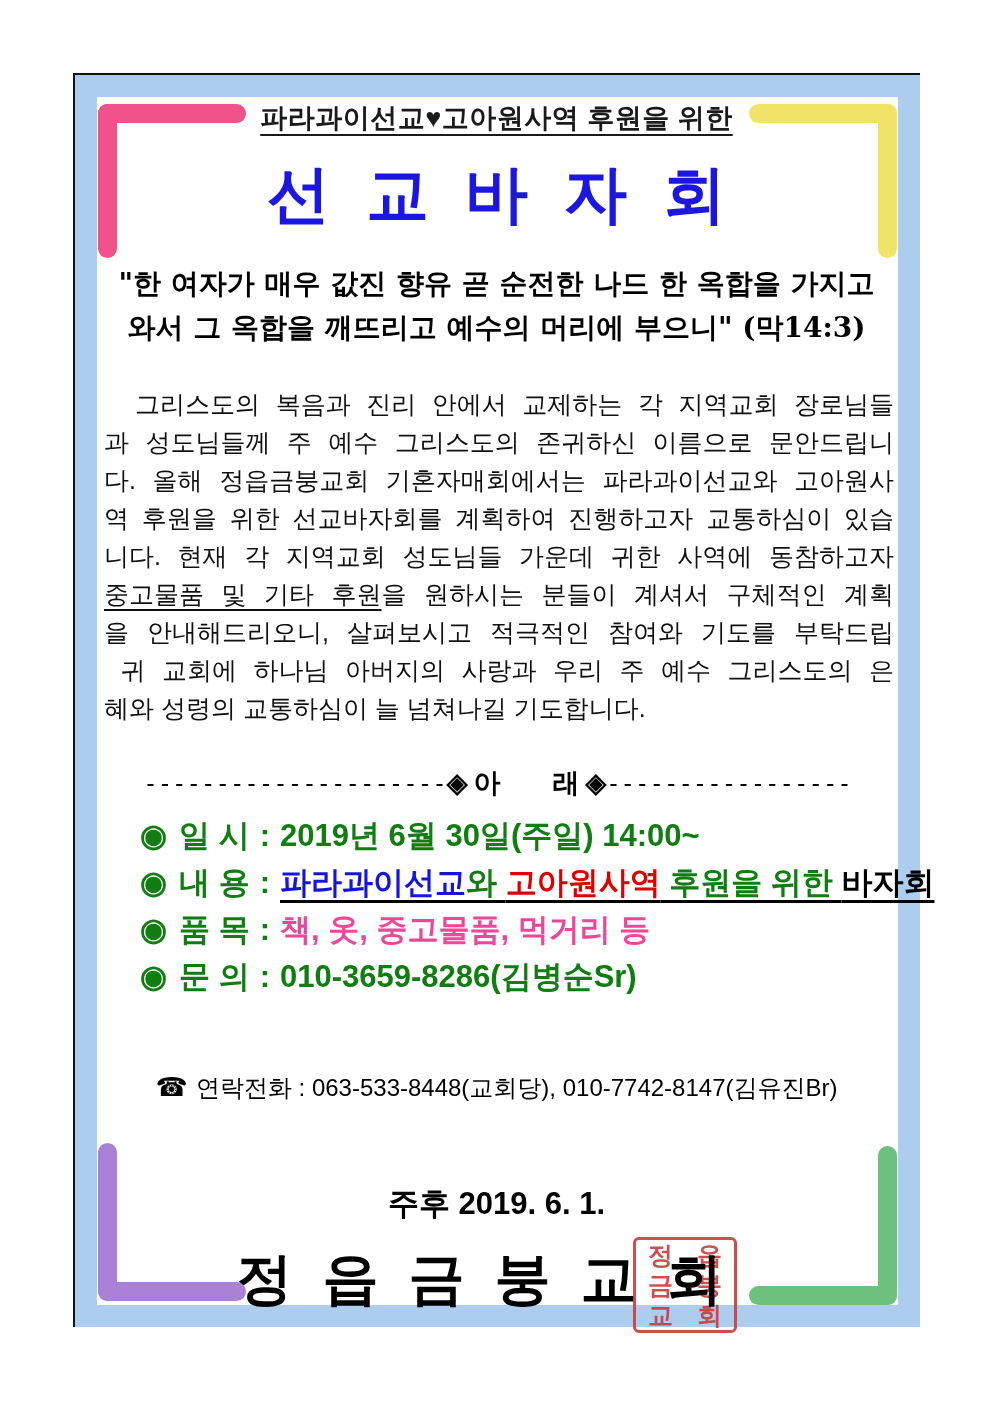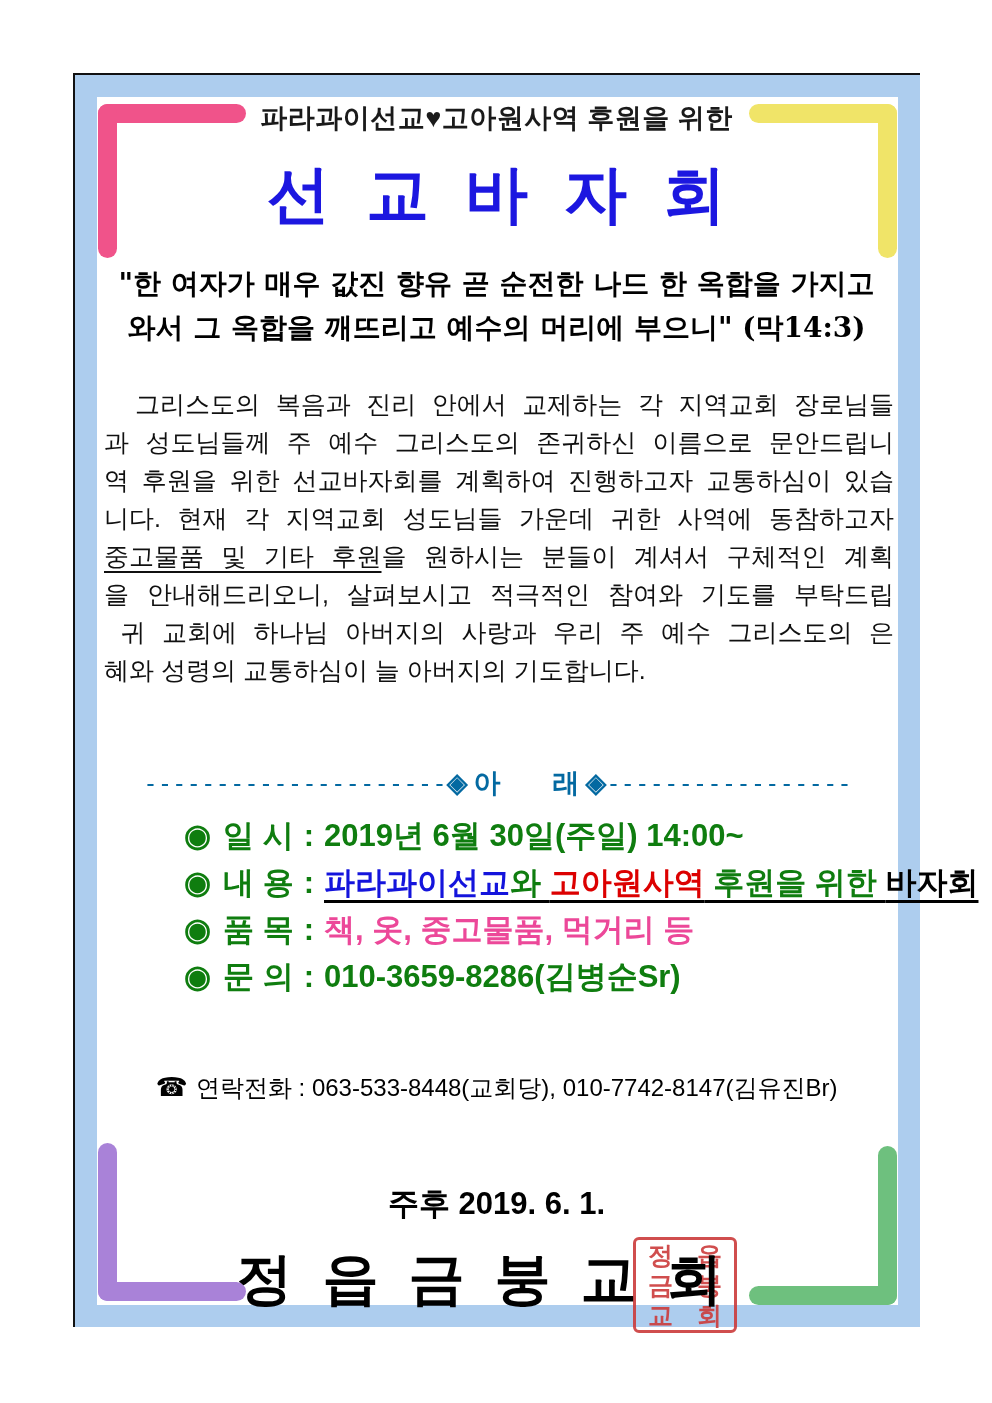--- a/index.html
+++ b/index.html
@@ -33,20 +33,21 @@
   .bracket .bar { position: absolute; border-radius: 11px; }
 
   .hdr-line {
     position: absolute;
     left: 95px; width: 803px; top: 100px;
     text-align: center;
     font-size: 27px;
     font-weight: bold;
     color: #1a1a1a;
     letter-spacing: 0.5px;
+    text-decoration: underline;
     text-decoration-thickness: 2px;
     text-underline-offset: 7px;
     z-index: 4;
   }
 
   .big-title {
     position: absolute;
     left: 95px; width: 803px; top: 148px;
     height: 92px; line-height: 92px;
     text-align: center;
@@ -93,37 +94,37 @@
     text-decoration-thickness: 2px;
     text-underline-offset: 6px;
   }
 
   .divider {
     position: absolute;
     left: 100px; width: 795px; top: 768px;
     font-family: "DejaVu Sans Mono", monospace;
     font-size: 24px;
     line-height: 30px;
-    color: #0369a1;
+    color: #000000;
     white-space: nowrap;
     text-align: center;
     z-index: 4;
   }
   .divider .dword { display: inline-block; font-family: "Liberation Sans", sans-serif; font-size: 27px; font-weight: bold; }
   .divider .dw-l { margin: 0 26px 0 6px; }
   .divider .dw-r { margin: 0 6px 0 26px; }
 
   .info-list {
     position: absolute;
     left: 140px; width: 760px; top: 812px;
     font-size: 31px;
     font-weight: bold;
     z-index: 4;
   }
-  .list-item { height: 47px; line-height: 47px; white-space: nowrap; margin-left: 44px; }
+  .list-item { height: 47px; line-height: 47px; white-space: nowrap; }
   .list-item .bullet { margin-right: 12px; }
   .list-item .sep { margin: 0 10px; }
   .list-item .values.u {
     text-decoration: underline;
     text-decoration-thickness: 3px;
     text-underline-offset: 7px;
     text-decoration-color: #000;
   }
 
   .contact-line {
@@ -212,26 +213,27 @@
   <div class="big-title" style="color: rgb(28, 23, 224);">선교바자회</div>
 
   <div class="verse">
     <div>"한 여자가 매우 값진 향유 곧 순전한 나드 한 옥합을 가지고</div>
     <div>와서 그 옥합을 깨뜨리고 예수의 머리에 부으니"  (막14:3)</div>
   </div>
 
   <div class="body-text" id="body-text">
       <div class="body-line just">&nbsp;&nbsp;그리스도의 복음과 진리 안에서 교제하는 각 지역교회 장로님들</div>
       <div class="body-line just">과 성도님들께 주 예수 그리스도의 존귀하신 이름으로 문안드립니</div>
+      <div class="body-line just">다. 올해 정읍금붕교회 기혼자매회에서는 파라과이선교와 고아원사</div>
       <div class="body-line just">역 후원을 위한 선교바자회를 계획하여 진행하고자 교통하심이 있습</div>
       <div class="body-line just">니다. 현재 각 지역교회 성도님들 가운데 귀한 사역에 동참하고자</div>
       <div class="body-line just"><span class="u-span">중고물품 및 기타 후원</span>을 원하시는 분들이 계셔서 구체적인 계획</div>
       <div class="body-line just">을 안내해드리오니, 살펴보시고 적극적인 참여와 기도를 부탁드립</div>
       <div class="body-line just">&nbsp;귀 교회에 하나님 아버지의 사랑과 우리 주 예수 그리스도의 은</div>
-      <div class="body-line">혜와 성령의 교통하심이 늘 아버지의 기도합니다.</div>
+      <div class="body-line">혜와 성령의 교통하심이 늘 넘쳐나길 기도합니다.</div>
     </div>
 
   <div class="divider">
     <span>---------------------</span><span class="dword">◈</span><span class="dword dw-l">아</span><span class="dword dw-r">래</span><span class="dword">◈</span><span>-----------------</span>
   </div>
 
   <div class="info-list" id="info-list">
       <div class="list-item" style="color: rgb(15, 125, 15);"><span class="bullet">◉</span><span class="label">일 시</span><span class="sep">:</span><span class="values"><span style="color: rgb(15, 125, 15);">2019년 6월 30일(주일) 14:00~</span></span></div>
       <div class="list-item" style="color: rgb(15, 125, 15);"><span class="bullet">◉</span><span class="label">내 용</span><span class="sep">:</span><span class="values u"><span style="color: rgb(20, 20, 220);">파라과이선교</span><span style="color: rgb(15, 125, 15);">와 </span><span style="color: rgb(220, 0, 0);">고아원사역</span><span style="color: rgb(15, 125, 15);"> 후원을 위한 </span><span style="color: rgb(0, 0, 0);">바자회</span></span></div>
       <div class="list-item" style="color: rgb(15, 125, 15);"><span class="bullet">◉</span><span class="label">품 목</span><span class="sep">:</span><span class="values"><span style="color: #ec4899;">책, 옷, 중고물품, 먹거리 등</span></span></div>

